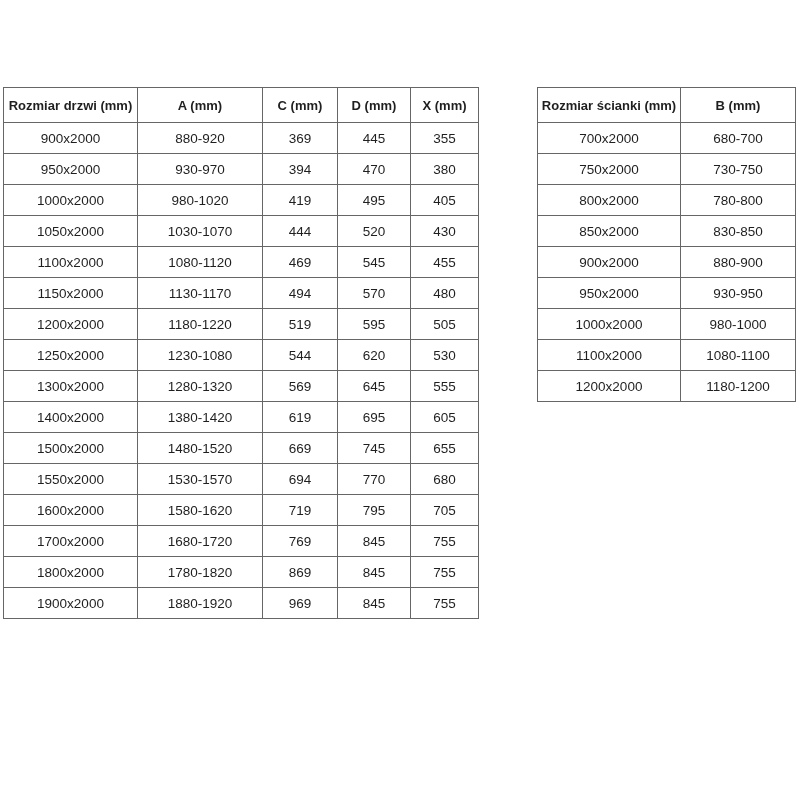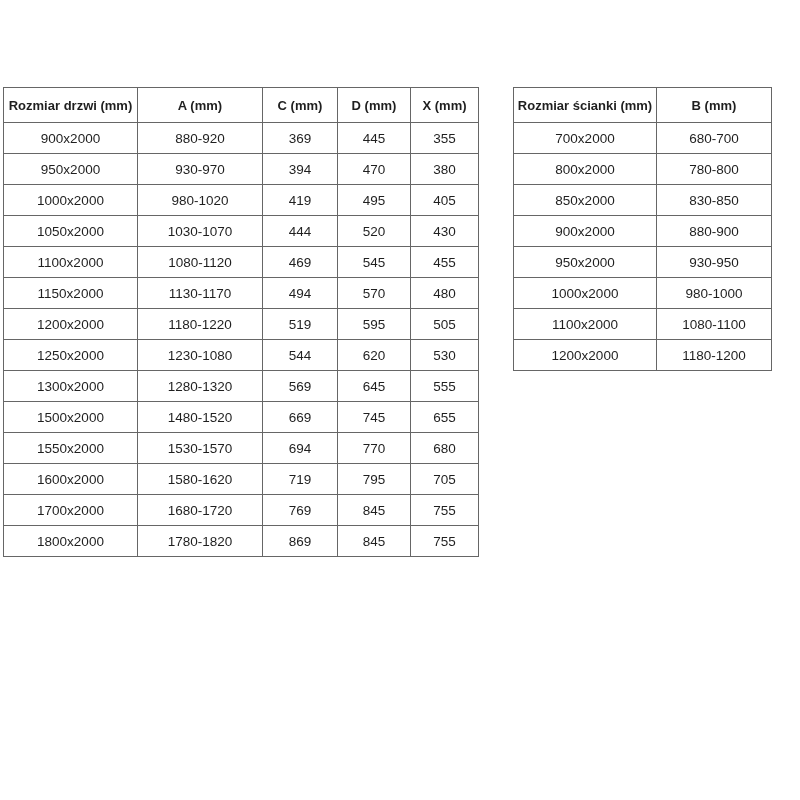--- a/index.html
+++ b/index.html
@@ -15,21 +15,21 @@
     position: relative;
     width: 800px;
     height: 744px;
     background: #ffffff;
   }
   .tbl-wrap {
     position: absolute;
     top: 87px;
   }
   .tbl-wrap.left  { left: 3px; }
-  .tbl-wrap.right { left: 513px; }
+  .tbl-wrap.right { left: 537px; }
 
   table.spec-table {
     border-collapse: collapse;
     table-layout: fixed;
   }
   table.spec-table th,
   table.spec-table td {
     border: 1px solid #666666;
     text-align: center;
     vertical-align: middle;
@@ -139,20 +139,27 @@
             <td>530</td>
           </tr>
           <tr>
             <td>1300x2000</td>
             <td>1280-1320</td>
             <td>569</td>
             <td>645</td>
             <td>555</td>
           </tr>
           <tr>
+            <td>1400x2000</td>
+            <td>1380-1420</td>
+            <td>619</td>
+            <td>695</td>
+            <td>605</td>
+          </tr>
+          <tr>
             <td>1500x2000</td>
             <td>1480-1520</td>
             <td>669</td>
             <td>745</td>
             <td>655</td>
           </tr>
           <tr>
             <td>1550x2000</td>
             <td>1530-1570</td>
             <td>694</td>
@@ -170,20 +177,27 @@
             <td>1700x2000</td>
             <td>1680-1720</td>
             <td>769</td>
             <td>845</td>
             <td>755</td>
           </tr>
           <tr>
             <td>1800x2000</td>
             <td>1780-1820</td>
             <td>869</td>
+            <td>845</td>
+            <td>755</td>
+          </tr>
+          <tr>
+            <td>1900x2000</td>
+            <td>1880-1920</td>
+            <td>969</td>
             <td>845</td>
             <td>755</td>
           </tr>
         </tbody>
     </table>
   </div>
 
   <div class="tbl-wrap right">
     <table class="spec-table" id="table-1">
       <colgroup>
@@ -195,20 +209,24 @@
             <th>Rozmiar ścianki (mm)</th>
             <th>B (mm)</th>
           </tr>
         </thead>
       <tbody>
           <tr>
             <td>700x2000</td>
             <td>680-700</td>
           </tr>
           <tr>
+            <td>750x2000</td>
+            <td>730-750</td>
+          </tr>
+          <tr>
             <td>800x2000</td>
             <td>780-800</td>
           </tr>
           <tr>
             <td>850x2000</td>
             <td>830-850</td>
           </tr>
           <tr>
             <td>900x2000</td>
             <td>880-900</td>

